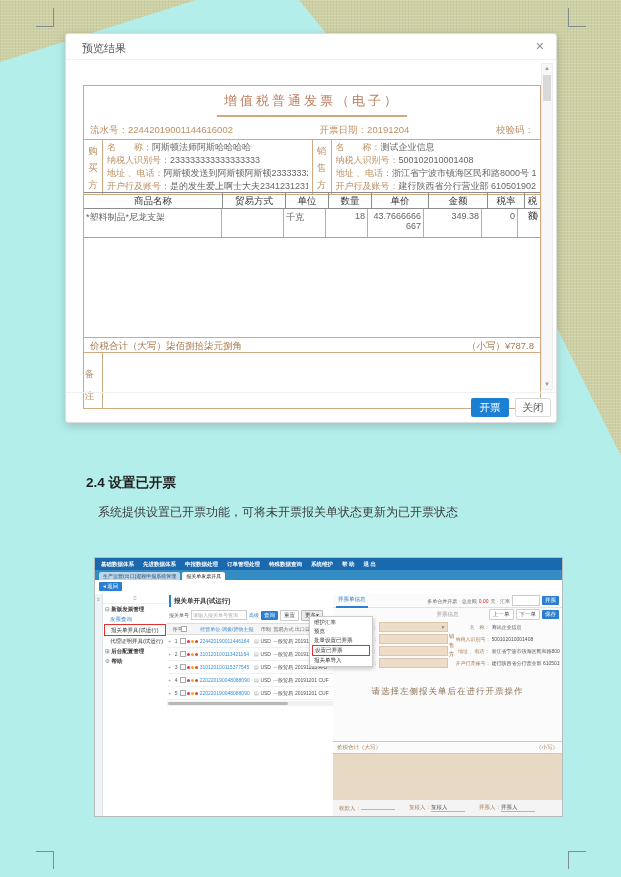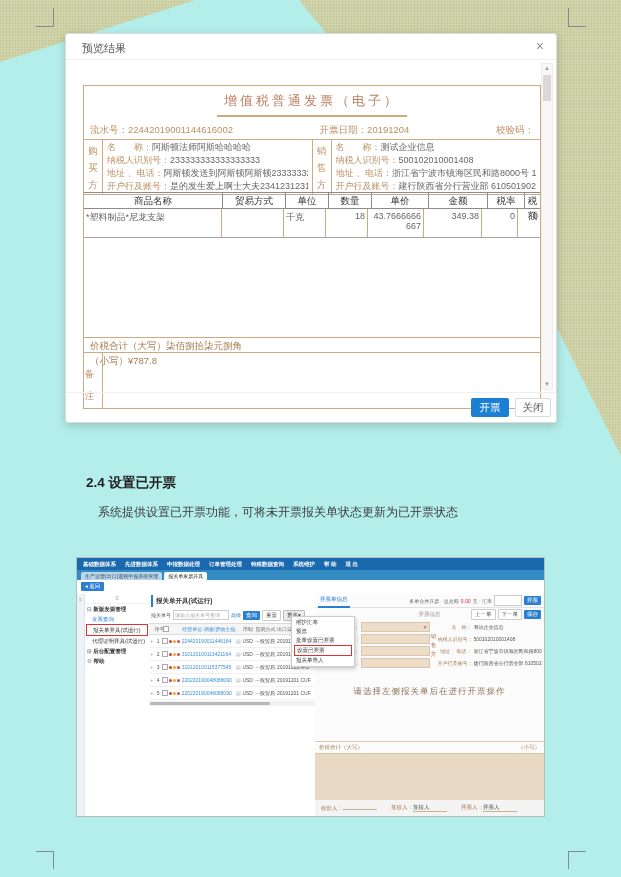--- a/index.html
+++ b/index.html
@@ -44,36 +44,36 @@
   .ithead{display:flex;border-bottom:1px solid #8c8c8c;border-top:1px solid #8c8c8c;margin-top:-1px;}
   .ithead .cell{border-right:1px solid #8c8c8c;height:15px;line-height:15px;text-align:center;font-size:9.5px;color:#333;}
   .ithead .cell:last-child{border-right:none;}
   .itrow{display:flex;border-bottom:1px solid #a3a3a3;}
   .itrow .cell{border-right:1px solid #cfa97f;min-height:28px;font-size:9px;color:#666;padding:2px 2px;box-sizing:border-box;}
   .itrow .cell:last-child{border-right:none;}
   .w-name{width:138px;} .w-spec{width:62px;} .w-unit{width:42px;} .w-qty{width:42px;}
   .w-price{width:56px;} .w-amt{width:58px;} .w-rate{width:36px;} .w-tax{flex:1;}
   .num{text-align:right;} .brk{word-break:break-all;}
   .totals{position:absolute;top:251px;left:0;right:0;height:15px;border-top:1px solid #cfa97f;
-    display:flex;justify-content:space-between;padding:0 6px;font-size:9.5px;color:#a97c51;line-height:15px;flex-direction:column;}
+    display:flex;justify-content:space-between;padding:0 6px;font-size:9.5px;color:#a97c51;line-height:15px;}
   .remark{position:absolute;top:266px;left:0;right:0;bottom:0;border-top:1px solid #cfa97f;display:flex;}
   .remark .sidecol{justify-content:flex-start;padding-top:8px;}
   .remark .vt{line-height:22px;}
   .dlg-footline{position:absolute;left:0;right:0;bottom:29px;height:1px;background:#f0f0f0;}
   .btn-issue{position:absolute;right:47px;bottom:5px;width:38px;height:19px;background:#1b7fd4;color:#fff;
     font-size:10.5px;text-align:center;line-height:19px;border-radius:2px;cursor:pointer;}
   .btn-closed{position:absolute;right:5px;bottom:5px;width:36px;height:19px;background:#fff;border:1px solid #d9d9d9;
     color:#595959;font-size:10.5px;text-align:center;line-height:17px;border-radius:2px;box-sizing:border-box;cursor:pointer;}
 
   
   .sec-head{position:absolute;left:86px;top:474px;font-size:13.5px;font-weight:bold;color:#1f1f1f;}
   .sec-body{position:absolute;left:98px;top:504px;width:450px;font-size:12px;color:#3c3c3c;}
 
   
-  .app{position:absolute;left:76px;top:557px;width:467px;height:258px;background:#86efac;border:1px solid #b5bdbd;overflow:hidden;font-size:6px;}
+  .app{position:absolute;left:94px;top:557px;width:467px;height:258px;background:#86efac;border:1px solid #b5bdbd;overflow:hidden;font-size:6px;}
   .menubar{position:absolute;left:0;top:0;right:0;height:12px;background:#1a69ae;display:flex;align-items:center;gap:9px;padding-left:6px;}
   .menubar span{color:#fff;font-size:5.5px;font-weight:bold;white-space:nowrap;}
   .tabstrip{position:absolute;left:0;top:12px;right:0;height:10px;background:#338cc4;display:flex;align-items:flex-end;padding-left:4px;gap:2px;}
   .apptab{height:8px;line-height:8px;font-size:5px;padding:0 4px;border-radius:2px 2px 0 0;white-space:nowrap;}
   .apptab.inactive{background:#bcd6e8;color:#25476b;}
   .apptab.active{background:#fff;color:#222;}
   .appbar{position:absolute;left:0;top:22px;right:0;height:14px;background:#fff;border-bottom:1px solid #e8e8e8;}
   .btn-back{position:absolute;left:4px;top:2px;height:9px;line-height:9px;background:#2b7fd0;color:#fff;font-size:5.5px;
     padding:0 4px;border-radius:1px;cursor:pointer;}
   .iconstrip{position:absolute;left:0;top:36px;bottom:0;width:8px;background:#eef3f8;border-right:1px solid #dde4ea;

